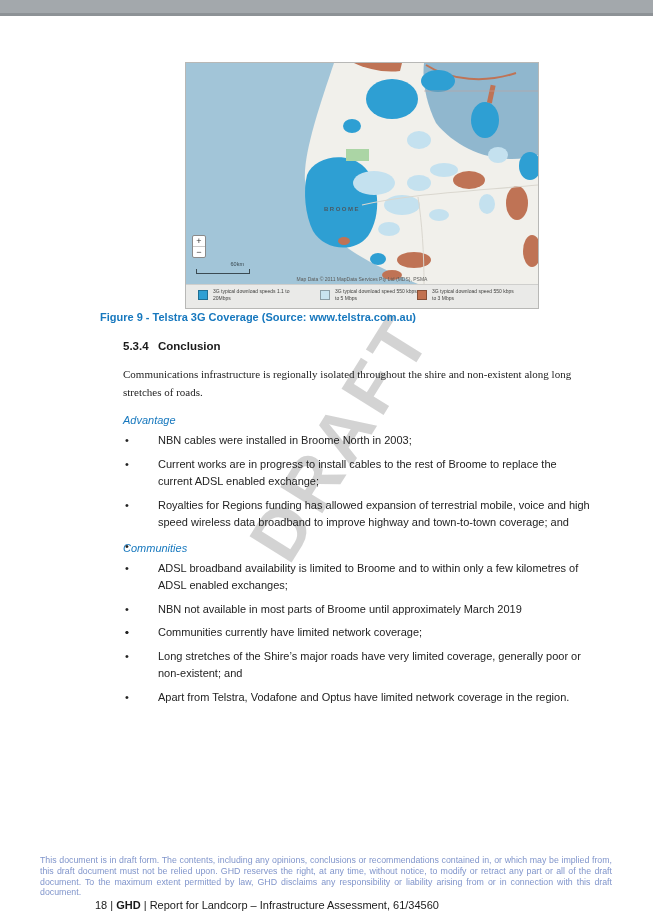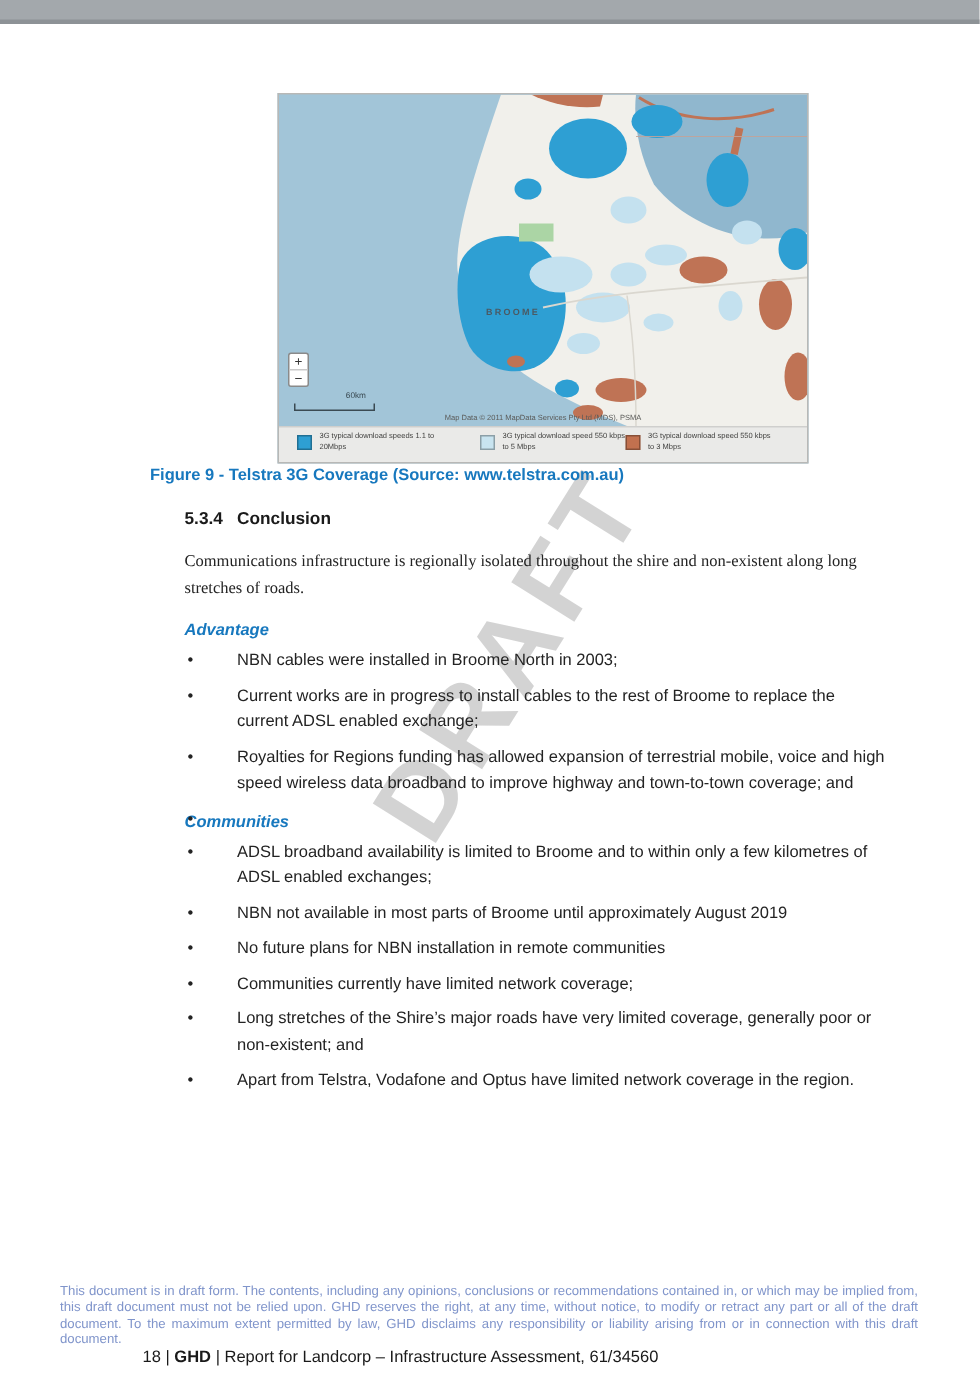--- a/index.html
+++ b/index.html
@@ -51,21 +51,21 @@
   
   .caption{
     position:absolute;left:100px;top:311px;width:440px;text-align:left;
     color:#1778be;font-weight:bold;font-size:11px;z-index:1;
   }
   .content{position:absolute;left:123px;top:340px;width:468px;z-index:1;}
   .sec-head{font-size:11.5px;font-weight:bold;margin:0 0 14px 0;color:#1a1a1a;}
   .sec-num{display:inline-block;width:35px;}
   .intro{font-size:11px;line-height:17.5px;margin:0 0 13px 0;font-family:Liberation Serif, serif;}
   .subhead{
-    color:#1778be;font-weight:bold;font-style:italic;font-size:11px;
+    color:#1778be;font-weight:normal;font-style:italic;font-size:11px;
     margin:0 0 2px 0;
   }
   ul.bullets{list-style:none;margin:0 0 10px 0;padding:0;}
   ul.bullets li{
     position:relative;padding-left:35px;margin-top:6px;
     font-size:11px;line-height:17.5px;
   }
   ul.bullets .bullet{position:absolute;left:2px;top:0;}
   
   .watermark{
@@ -167,22 +167,22 @@
   <ul class="bullets">
     <li><span class="bullet">•</span><span>NBN cables were installed in Broome North in 2003;</span></li>
     <li><span class="bullet">•</span><span>Current works are in progress to install cables to the rest of Broome to replace the current ADSL enabled exchange;</span></li>
     <li><span class="bullet">•</span><span>Royalties for Regions funding has allowed expansion of terrestrial mobile, voice and high speed wireless data broadband to improve highway and town-to-town coverage; and</span></li>
     <li><span class="bullet">•</span></li>
   </ul>
 
   <h3 class="subhead">Communities</h3>
   <ul class="bullets">
     <li><span class="bullet">•</span><span>ADSL broadband availability is limited to Broome and to within only a few kilometres of ADSL enabled exchanges;</span></li>
-    <li><span class="bullet">•</span><span>NBN not available in most parts of Broome until approximately August 2019</span></li>
-    <li><span class="bullet">•</span><span>No future plans for NBN installation in remote communities</span></li>
+    <li><span class="bullet">•</span><span>NBN not available in most parts of Broome until approximately March 2019</span></li>
+    <li><span class="bullet">•</span></li>
     <li><span class="bullet">•</span><span>Communities currently have limited network coverage;</span></li>
     <li><span class="bullet">•</span><span>Long stretches of the Shire’s major roads have very limited coverage, generally poor or non-existent; and</span></li>
     <li><span class="bullet">•</span><span>Apart from Telstra, Vodafone and Optus have limited network coverage in the region.</span></li>
   </ul>
 </div>
 
 <div class="disclaimer">This document is in draft form. The contents, including any opinions, conclusions or recommendations contained in, or which may be implied from, this draft document must not be relied upon. GHD reserves the right, at any time, without notice, to modify or retract any part or all of the draft document. To the maximum extent permitted by law, GHD disclaims any responsibility or liability arising from or in connection with this draft document.</div>
 
 <div class="pageline">
   <span>18</span>

